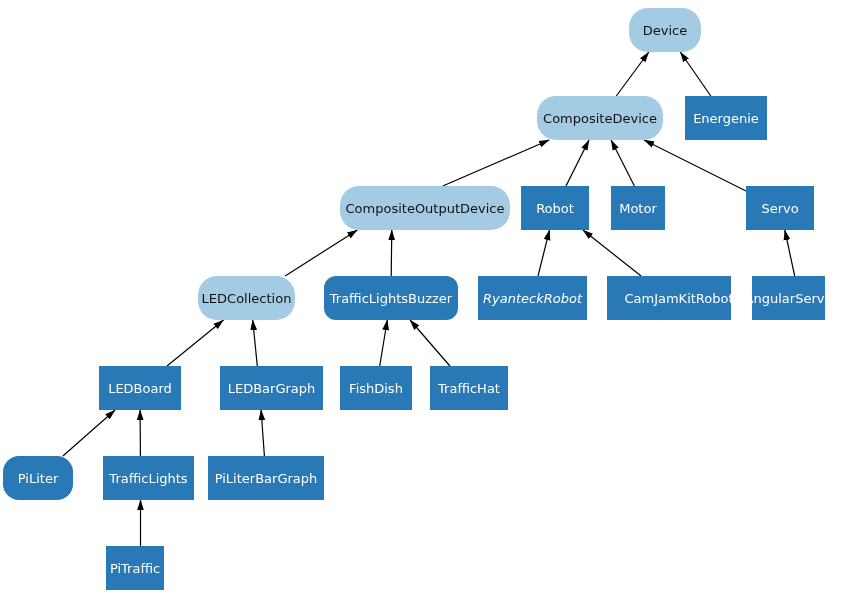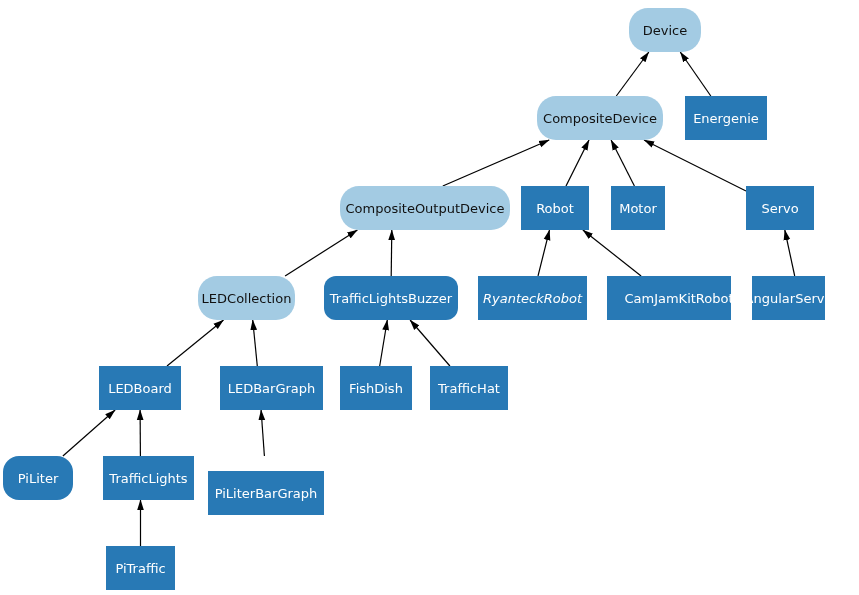--- a/index.html
+++ b/index.html
@@ -93,16 +93,16 @@
       <div class="node dark" style="left: 324px; top: 276px; width: 134px; border-radius: 12px;">TrafficLightsBuzzer</div>
       <div class="node dark" style="left: 478px; top: 276px; width: 109px; font-style: italic;">RyanteckRobot</div>
       <div class="node dark" style="left: 607px; top: 276px; width: 124px; padding-left: 20px;">CamJamKitRobot</div>
       <div class="node dark" style="left: 752px; top: 276px; width: 73px;">AngularServo</div>
       <div class="node dark" style="left: 99px; top: 366px; width: 82px;">LEDBoard</div>
       <div class="node dark" style="left: 208px; top: 366px; width: 103px; margin-left: 12px;">LEDBarGraph</div>
       <div class="node dark" style="left: 340px; top: 366px; width: 72px;">FishDish</div>
       <div class="node dark" style="left: 430px; top: 366px; width: 78px;">TrafficHat</div>
       <div class="node dark" style="left: 3px; top: 456px; width: 70px; border-radius: 16px;">PiLiter</div>
       <div class="node dark" style="left: 95px; top: 456px; width: 91px; margin-left: 8px;">TrafficLights</div>
-      <div class="node dark" style="left: 208px; top: 456px; width: 116px; margin-top: 15px;">PiLiterBarGraph</div>
-      <div class="node dark" style="left: 106px; top: 546px; width: 69px;">PiTraffic</div>
+      <div class="node dark" style="left: 208px; top: 456px; width: 116px;">PiLiterBarGraph</div>
+      <div class="node dark" style="left: 106px; top: 546px; width: 58px;">PiTraffic</div>
     </div>
 </div>
 
 </body></html>

